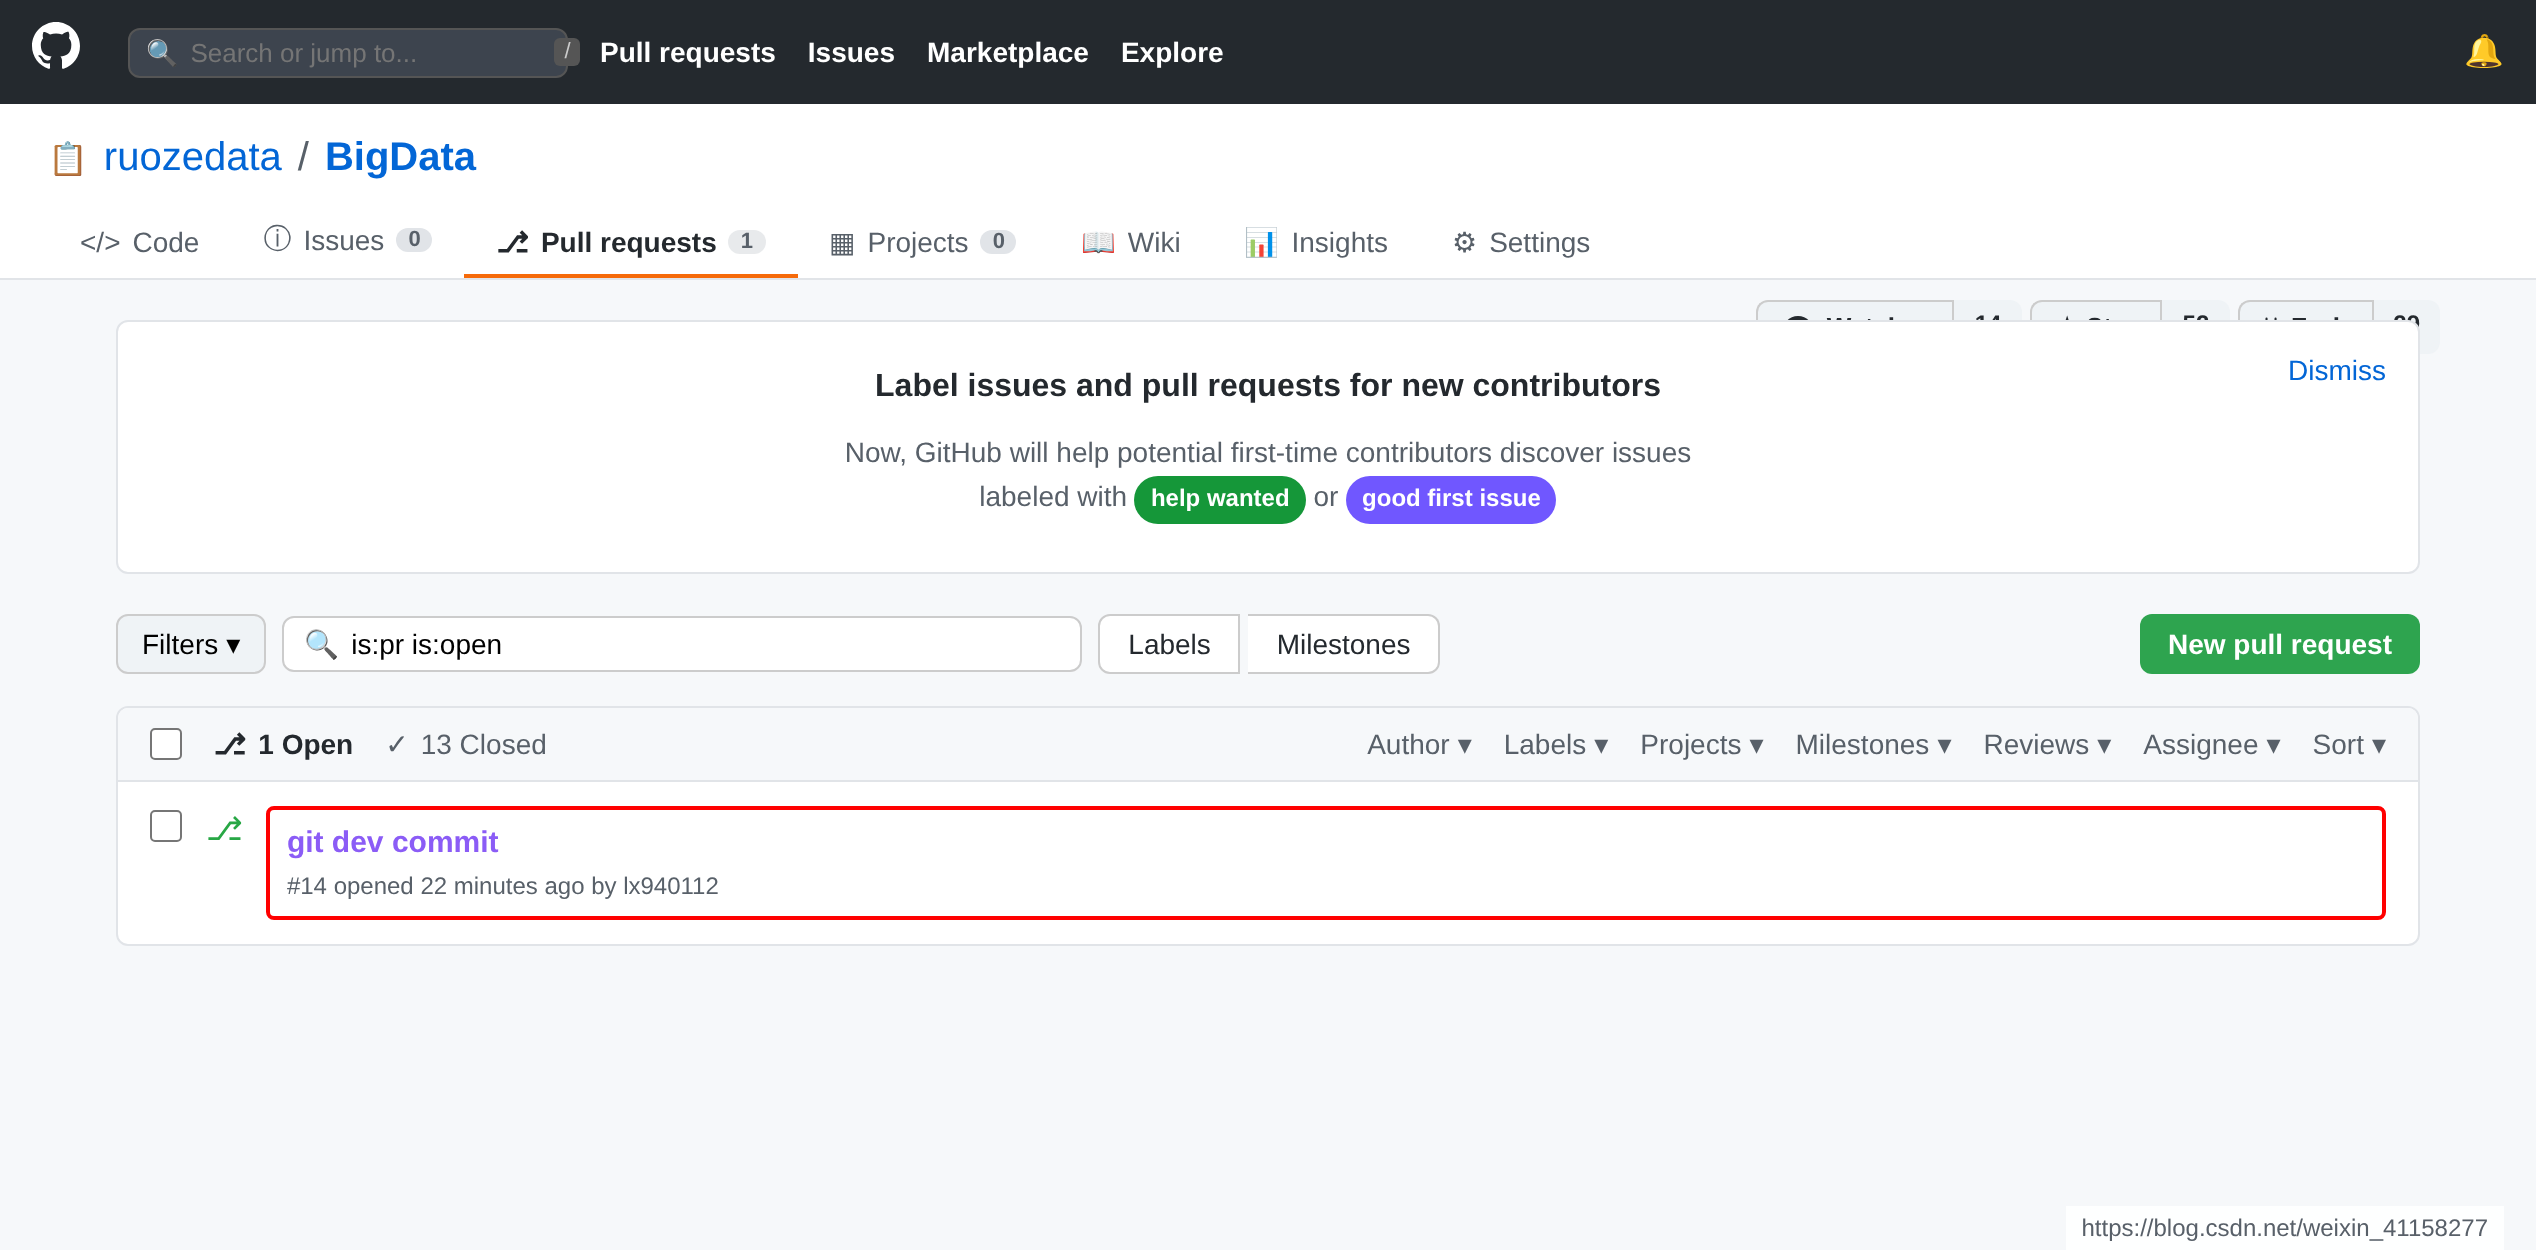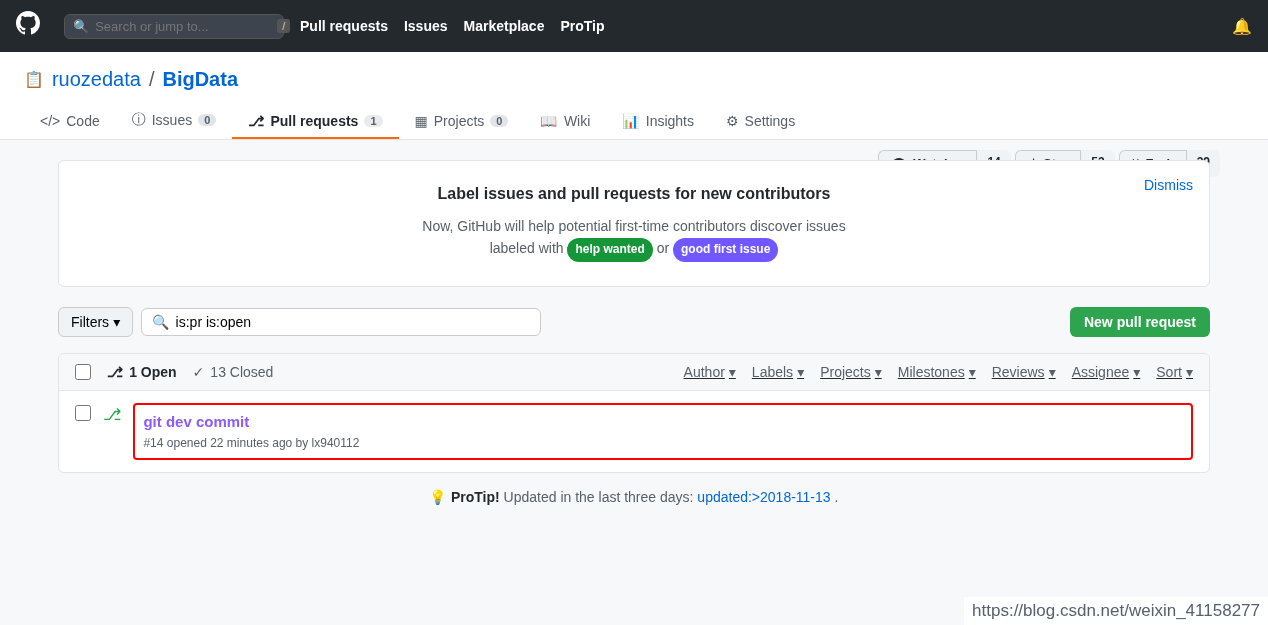--- a/index.html
+++ b/index.html
@@ -261,21 +261,20 @@
       color: #586069;
       font-size: 14px;
       display: flex;
       align-items: center;
       gap: 6px;
     }
     .header-filters {
       margin-left: auto;
       display: flex;
       gap: 16px;
-      text-decoration: underline;
     }
     .header-filter {
       color: #586069;
       font-size: 14px;
       cursor: pointer;
       display: flex;
       align-items: center;
       gap: 4px;
     }
 
@@ -313,24 +312,24 @@
       font-size: 14px;
       color: #586069;
     }
     .protip a { color: #0366d6; text-decoration: none; }
     .protip strong { color: #24292e; }
 
     
     .url-bar {
       position: fixed;
       bottom: 0;
-      right: 0;
+      right: 16px;
       background: rgba(255,255,255,0.9);
       padding: 4px 8px;
-      font-size: 17px;
+      font-size: 12px;
       color: #586069;
     }
 
     .page-wrapper { position: relative; }
   </style>
 </head>
 <body>
 
 <div class="page-wrapper">
 
@@ -342,21 +341,21 @@
     </span>
     <div class="search-bar">
       <span>🔍</span>
       <input type="text" placeholder="Search or jump to..." style="">
       <span class="slash-key">/</span>
     </div>
     <div class="nav-links">
       <a href="#">Pull requests</a>
       <a href="#">Issues</a>
       <a href="#">Marketplace</a>
-      <a href="#">ProTip</a>
+      <a href="#">Explore</a>
     </div>
     <div class="nav-right">
       <span class="bell-icon">🔔</span>
     </div>
   </nav>
 
   <div class="repo-header">
     <div style="position: relative;">
       <div class="repo-title">
         <span class="repo-icon">📋</span>
@@ -436,20 +435,24 @@
     </div>
 
     <div class="filters-row">
       <button class="filters-btn">
         <span>Filters</span>
         <span>▾</span>
       </button>
       <div class="search-input-wrap">
         <span>🔍</span>
         <input type="text" value="is:pr is:open" style="">
+      </div>
+      <div>
+        <button class="labels-btn">Labels</button>
+        <button class="milestones-btn">Milestones</button>
       </div>
       <button class="new-pr-btn">New pull request</button>
     </div>
 
     <div class="issues-list">
 
       <div class="issues-list-header">
         <input type="checkbox" class="checkbox" style="">
         <div class="open-count">
           <span>⎇</span>
@@ -499,24 +502,17 @@
             <a href="#" class="issue-title">git dev commit</a>
             <span class="issue-meta">
               <span>#14</span>
               <span>opened 22 minutes ago by lx940112</span>
             </span>
           </div>
         </div>
       </div>
     </div>
 
-    <div class="protip">
-      <span>💡</span>
-      <strong>ProTip!</strong>
-      <span> Updated in the last three days: </span>
-      <a href="#">updated:&gt;2018-11-13</a>
-      <span>.</span>
-    </div>
 
   </div>
 
   <div class="url-bar">https://blog.csdn.net/weixin_41158277</div>
 </div>
 
 </body></html>

